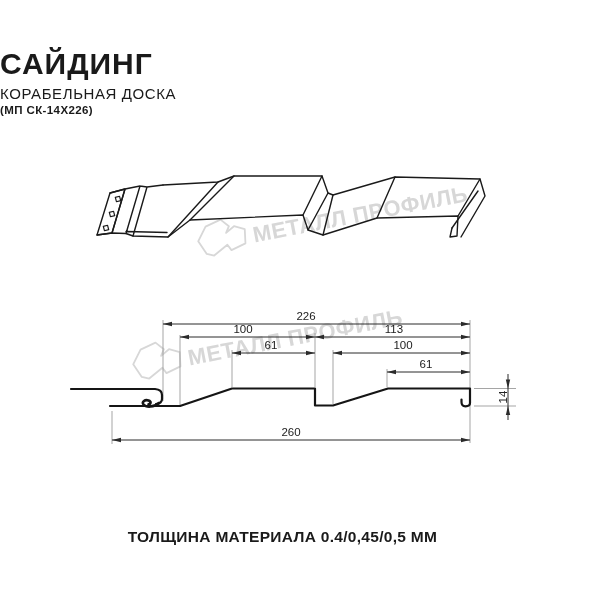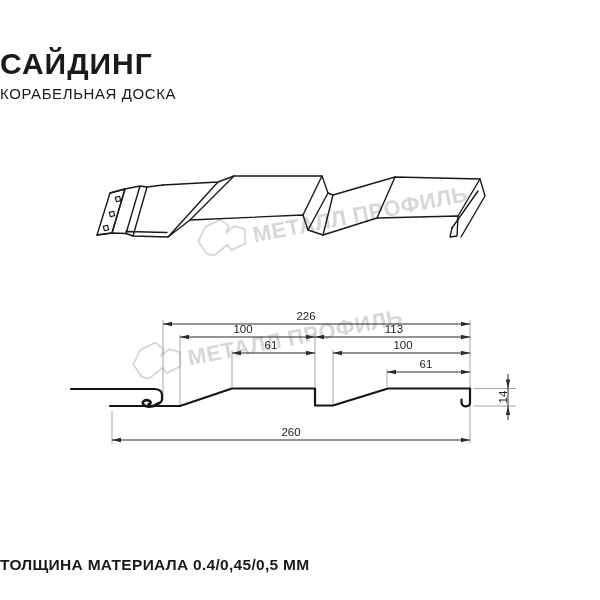--- a/index.html
+++ b/index.html
@@ -8,40 +8,41 @@
     width:600px;height:600px;
     background:#fff;
     overflow:hidden;
     font-family:"Liberation Sans", sans-serif;
   }
   .hdr{position:absolute;left:0;width:600px;color:#1a1a1a;}
   .hdr-title{top:47px;font-size:30px;font-weight:800;letter-spacing:1px;}
   .hdr-sub{top:85px;font-size:15px;font-weight:400;letter-spacing:0.6px;}
   .hdr-code{top:104px;font-size:11.5px;font-weight:700;letter-spacing:0.4px;}
   .ftr{
-    position:absolute;left:0;top:556px;width:565px;text-align:left;
+    position:absolute;left:0;top:528px;width:565px;text-align:center;
     font-size:15.5px;font-weight:700;letter-spacing:0.3px;color:#1a1a1a;
   }
   svg.art{position:absolute;left:0;top:0;}
   .wm-text{
     font-family:"Liberation Sans", sans-serif;
     font-weight:bold;font-size:22px;letter-spacing:0.5px;
   }
   .dim-txt{
     font-family:"Liberation Sans", sans-serif;
     font-size:11.5px;fill:#222;
   }
 </style>
 </head>
 <body>
 
 <div class="page">
 
   <div class="hdr hdr-title">САЙДИНГ</div>
   <div class="hdr hdr-sub">КОРАБЕЛЬНАЯ ДОСКА</div>
+  <div class="hdr hdr-code">(МП СК-14Х226)</div>
 
   <svg class="art" width="600" height="600" viewBox="0 0 600 600">
 
     <g transform="translate(193,225) rotate(-11)">
       <path d="M8,31 L2,17 L12,4 L28,0 L35,8 L31,14 L40,9 L50,14 L48,28 L33,32 L30,26 L15,34 Z" fill="none" stroke="#d7d7d7" stroke-width="1.8" stroke-linejoin="round"></path>
       <text class="wm-text" x="57" y="29" fill="#d7d7d7">МЕТАЛЛ ПРОФИЛЬ</text>
     </g>
 
     <g transform="translate(128,348) rotate(-11)">
       <path d="M8,31 L2,17 L12,4 L28,0 L35,8 L31,14 L40,9 L50,14 L48,28 L33,32 L30,26 L15,34 Z" fill="none" stroke="#d7d7d7" stroke-width="1.8" stroke-linejoin="round"></path>

